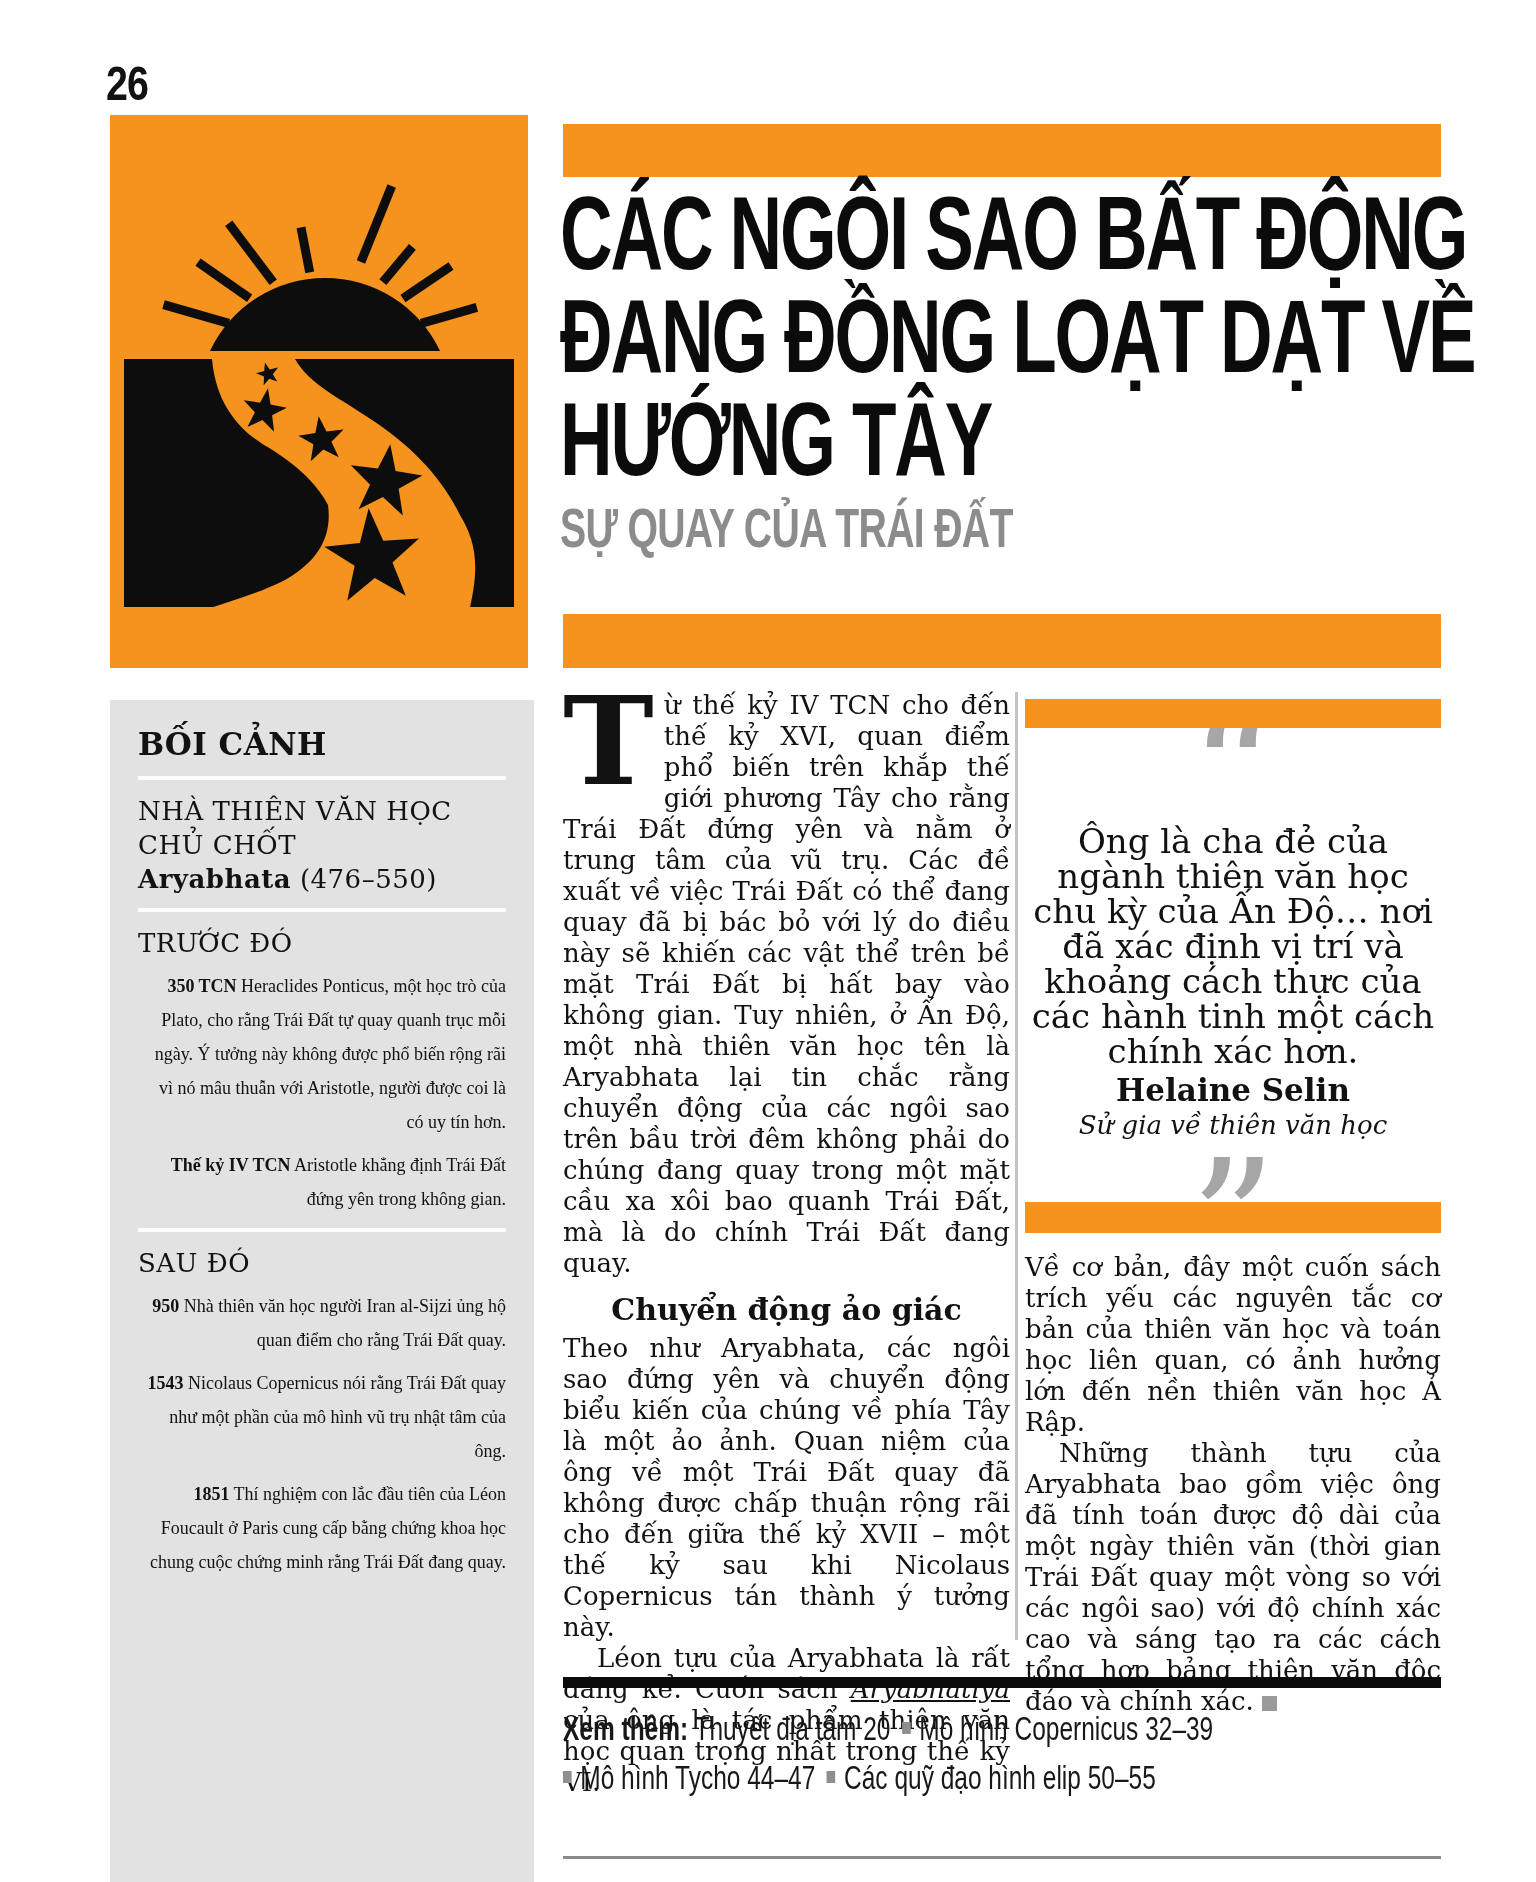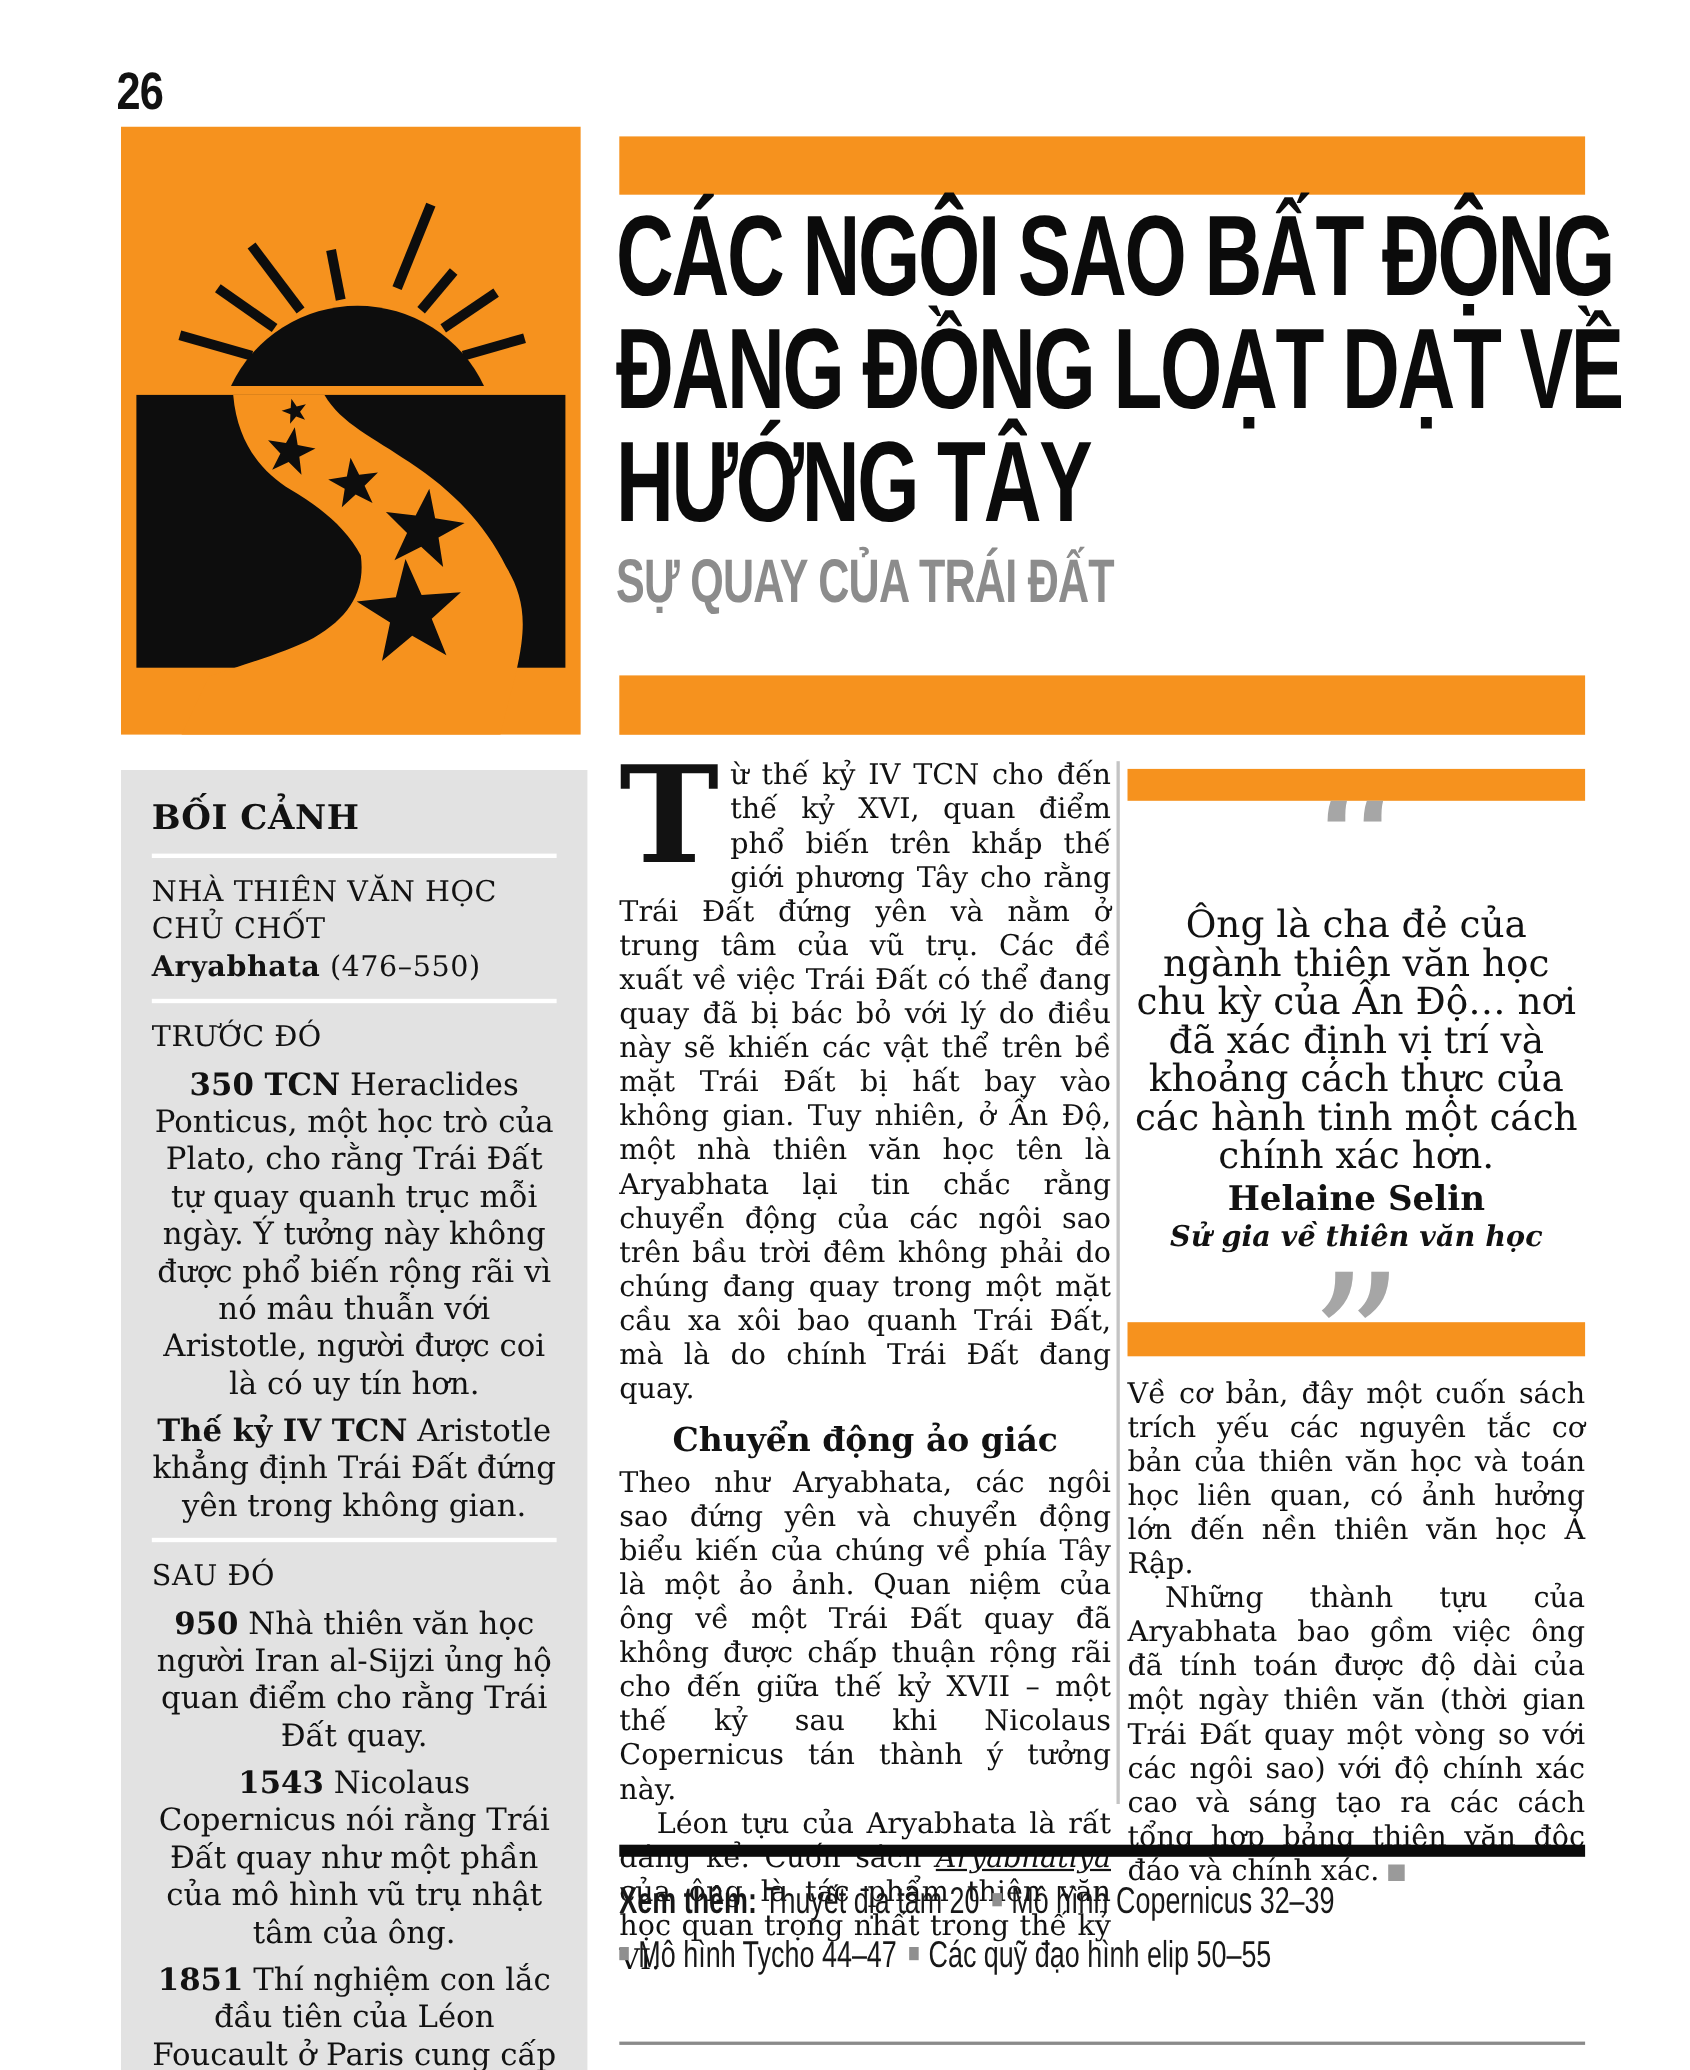--- a/index.html
+++ b/index.html
@@ -36,21 +36,21 @@
   .subtitle{left:560px;top:498px;font-family:"Liberation Sans",sans-serif;font-weight:bold;
     font-size:56px;line-height:60px;color:var(--subtitle-gray);letter-spacing:-1px;
     white-space:nowrap;transform:scaleX(.70);transform-origin:0 0;}
 
   
   .sidebar{left:110px;top:700px;width:424px;height:1356px;background:var(--sidebar-bg);
     box-sizing:border-box;padding:24px 28px;overflow:hidden;}
   .sidebar h2{margin:0 0 10px 0;font-size:31px;line-height:40px;font-weight:bold;letter-spacing:.5px;}
   .sb-rule{height:4px;background:#ffffff;margin:12px 0 14px 0;}
   .sb-label{font-size:26px;line-height:34px;letter-spacing:.5px;}
-  .sb-item{font-size:28px;line-height:34px;margin:9px 0 0 0;text-align:center;}
+  .sb-item{font-size:18px;line-height:34px;margin:9px 0 0 0;text-align:right;font-family:Liberation Serif, serif;}
   .sb-item:first-of-type{margin-top:0;}
   .sb-year{font-weight:bold;}
 
   
   .col-divider{left:1015px;top:692px;width:3px;height:948px;background:var(--divider-gray);}
   .col-mid{left:563px;top:690px;width:447px;}
   .body-text{font-size:26px;line-height:31px;text-align:justify;}
   .body-text p{margin:0;}
   .dropcap{float:left;font-size:122px;line-height:94px;font-weight:bold;
     margin:4px 10px 0 0;font-family:"DejaVu Serif",serif;}
@@ -61,21 +61,21 @@
   
   .col-right{left:1025px;top:692px;width:416px;height:1120px;}
   .q-bar-top{position:absolute;left:0;top:7px;width:416px;height:29px;background:var(--orange);}
   .q-bar-bottom{position:absolute;left:0;top:510px;width:416px;height:31px;background:var(--orange);}
   .quote-stack{position:absolute;left:0;top:36px;width:416px;text-align:center;}
   .q-mark{font-family:"DejaVu Serif",serif;color:var(--quote-mark-gray);font-size:170px;
     line-height:90px;height:96px;overflow:hidden;}
   .q-mark.close{line-height:150px;height:86px;margin-top:6px;}
   .q-text{font-size:34px;line-height:35px;padding:0 2px;}
   .q-author{font-size:31px;line-height:38px;font-weight:bold;margin-top:2px;}
-  .q-role{font-size:26px;line-height:32px;font-weight:bold;font-style:italic;}
+  .q-role{font-size:26px;line-height:32px;font-weight:normal;font-style:italic;}
   .col-right-body{position:absolute;left:0;top:560px;width:416px;}
   .end-mark{display:inline-block;width:15px;height:15px;background:var(--end-mark-gray);
     margin-left:8px;transform:translateY(1px);}
 
   
   .footer-black-bar{left:563px;top:1677px;width:878px;height:11px;background:#0b0b0b;}
   .footer-text{left:563px;top:1704px;width:1220px;font-family:"Liberation Sans",sans-serif;
     font-size:34px;line-height:49px;transform:scaleX(.72);transform-origin:0 0;color:#181818;}
   .footer-label{font-weight:bold;}
   .fitem{white-space:nowrap;}

